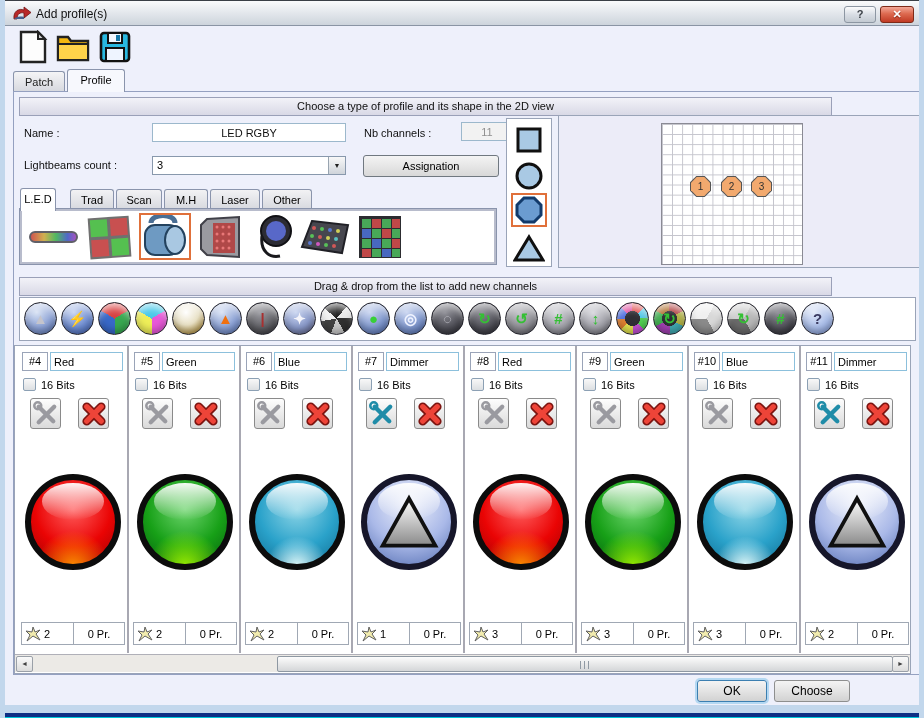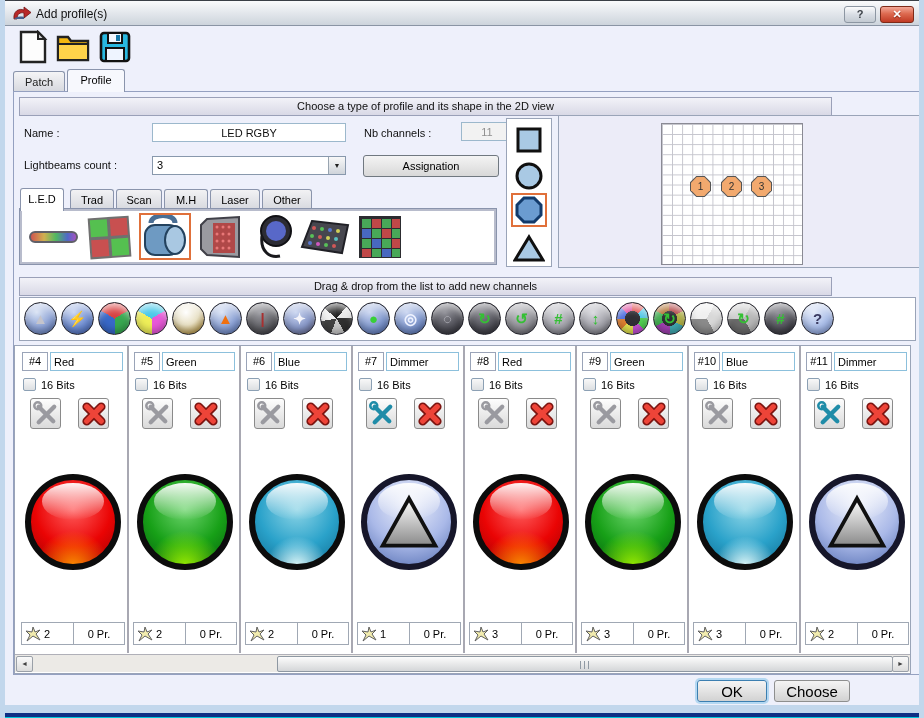--- a/index.html
+++ b/index.html
@@ -130,21 +130,21 @@
   #sb-left { left:1px; }
   #sb-right { right:1px; }
   #sb-thumb { position:absolute; left:262px; top:1px; width:616px; height:16px;
     background:linear-gradient(#fcfcfc,#d4d6d8); border:1px solid #8e98a2; border-radius:2px; }
   #sb-thumb .grip { position:absolute; left:50%; top:4px; width:9px; height:8px; margin-left:-5px;
     border-left:1px solid #909aa4; border-right:1px solid #909aa4;
     background:linear-gradient(90deg, transparent 3px, #909aa4 3px, #909aa4 4px, transparent 4px); }
   
   #footer { position:absolute; left:0; bottom:13px; width:914px; height:30px; }
   .f-btn { position:absolute; top:5px; height:22px; font-family:"Liberation Sans",sans-serif;
-    font-size:15px; background:linear-gradient(#f4f4f4,#e4e4e4 49%,#d2d2d2); border-radius:3px; }
+    font-size:12px; background:linear-gradient(#f4f4f4,#e4e4e4 49%,#d2d2d2); border-radius:3px; }
   #ok-btn { right:152px; width:70px; border:1px solid #3c7fb1; box-shadow:0 0 0 2px #b4d8f2; }
   #cancel-btn { right:69px; width:76px; border:1px solid #8e8f8f; }
   #bottom-frame { position:absolute; left:-5px; bottom:0; width:924px; height:13px;
     background:linear-gradient(#c2d7ec 0 8px, #0e2f84 8px 12px, #00c8d8 12px); }
 </style>
 </head>
 <body>
 
 <svg width="0" height="0" style="position:absolute">
   <defs>
@@ -261,21 +261,21 @@
           </div>
         <div class="beam-marker" style="left:59px; top:52px">
           <span class="in">2</span>
           </div>
         <div class="beam-marker" style="left:89px; top:52px">
           <span class="in">3</span>
           </div>
       </div>
     </div>
 
-    <div class="ftab active" style="left:6px; width:44px">L.E.D</div>
+    <div class="ftab active" style="left:6px; width:36px">L.E.D</div>
     <div class="ftab" style="left:56px; width:44px">Trad</div>
     <div class="ftab" style="left:102px; width:46px">Scan</div>
     <div class="ftab" style="left:150px; width:44px">M.H</div>
     <div class="ftab" style="left:196px; width:50px">Laser</div>
     <div class="ftab" style="left:248px; width:50px">Other</div>
 
     <div id="fixture-panel">
       <div class="fixture" style="left:6px">
         <svg width="50" height="40">
             <rect x="1" y="15" width="47" height="10" rx="5" fill="url(#rainbow)" stroke="#606068" stroke-width="2"></rect>

